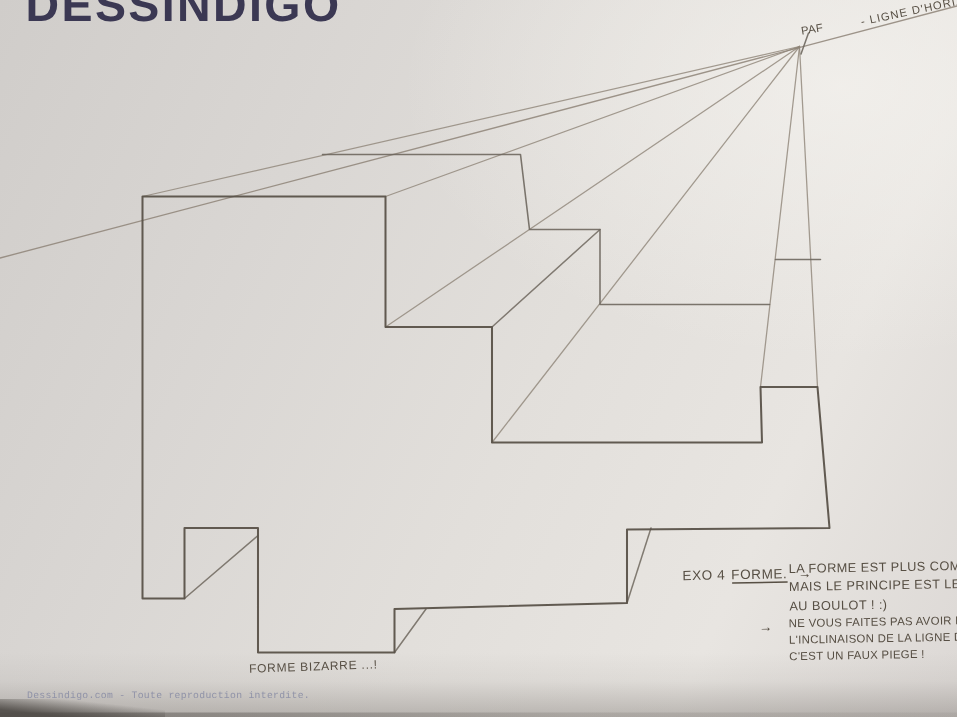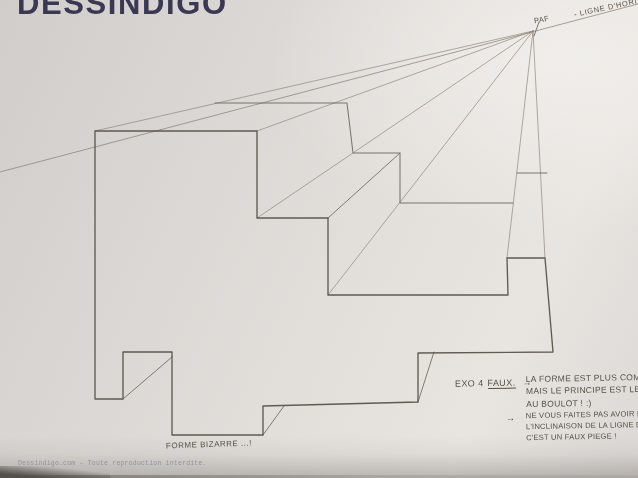--- a/index.html
+++ b/index.html
@@ -83,21 +83,21 @@
       </g>
   </svg>
 
   <div class="txt logo">DESSINDIGO</div>
 
   <div class="txt hand label-vp">PAF</div>
   <div class="txt hand label-horizon">- LIGNE D'HORIZON</div>
   <div class="txt hand label-shape">FORME BIZARRE ...!</div>
 
   <div class="txt hand exo-line">
-    <span>EXO 4</span><span class="u">FAUX.</span><span class="arr">→</span>
+    <span>EXO 4</span><span class="u">FORME.</span><span class="arr">→</span>
   </div>
 
   <div class="txt hand note-a">
     <div>LA FORME EST PLUS COM</div>
     <div>MAIS LE PRINCIPE EST LE</div>
     <div>AU BOULOT ! :)</div>
   </div>
 
   <div class="txt hand note-arrow2">→</div>
 

